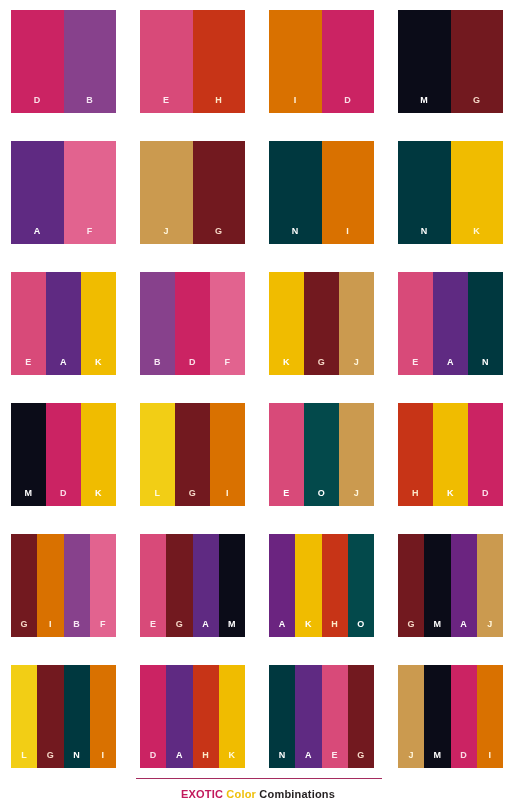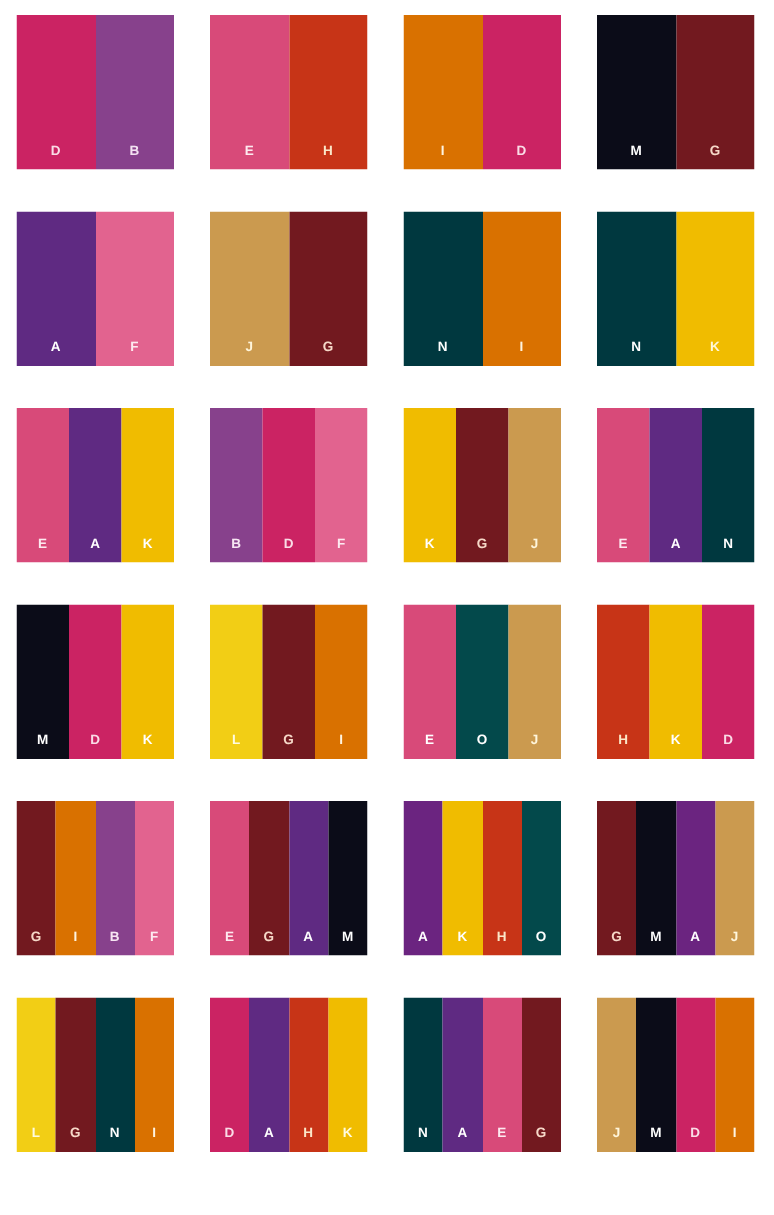--- a/index.html
+++ b/index.html
@@ -358,14 +358,20 @@
         </div>
         <div class="band" style="background: rgb(203, 35, 99);">
           <span class="band-label" style="color: rgb(250, 220, 230);">D</span>
         </div>
         <div class="band" style="background: rgb(217, 113, 0);">
           <span class="band-label" style="color: rgb(255, 244, 224);">I</span>
         </div>
       </div>
     </div>
 
+  <div id="footer">
+    <div id="footer-rule"></div>
+    <div id="footer-text">
+      <span class="w1">EXOTIC</span><span>&nbsp;</span><span class="w2">Color</span><span>&nbsp;</span><span class="w3">Combinations</span>
+    </div>
+  </div>
 
 </div>
 
 </body></html>

